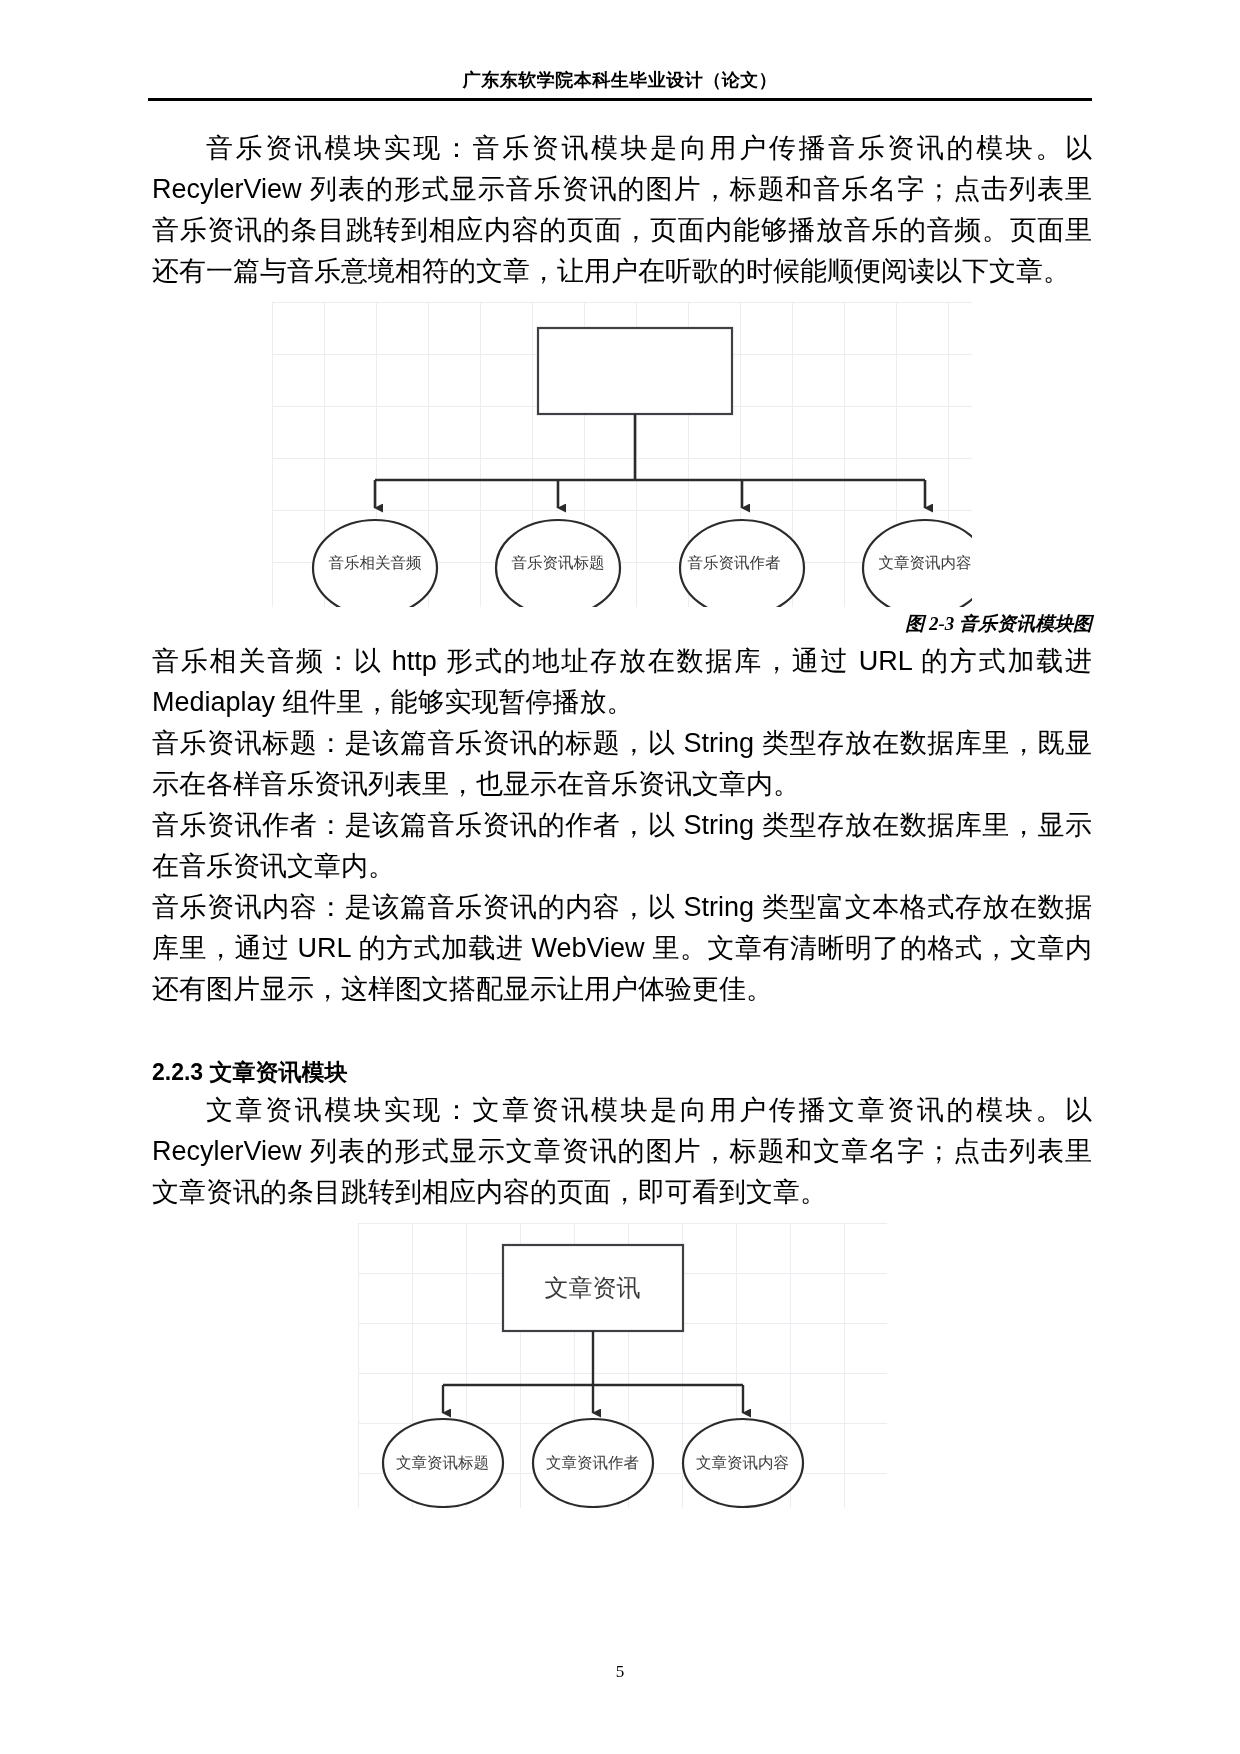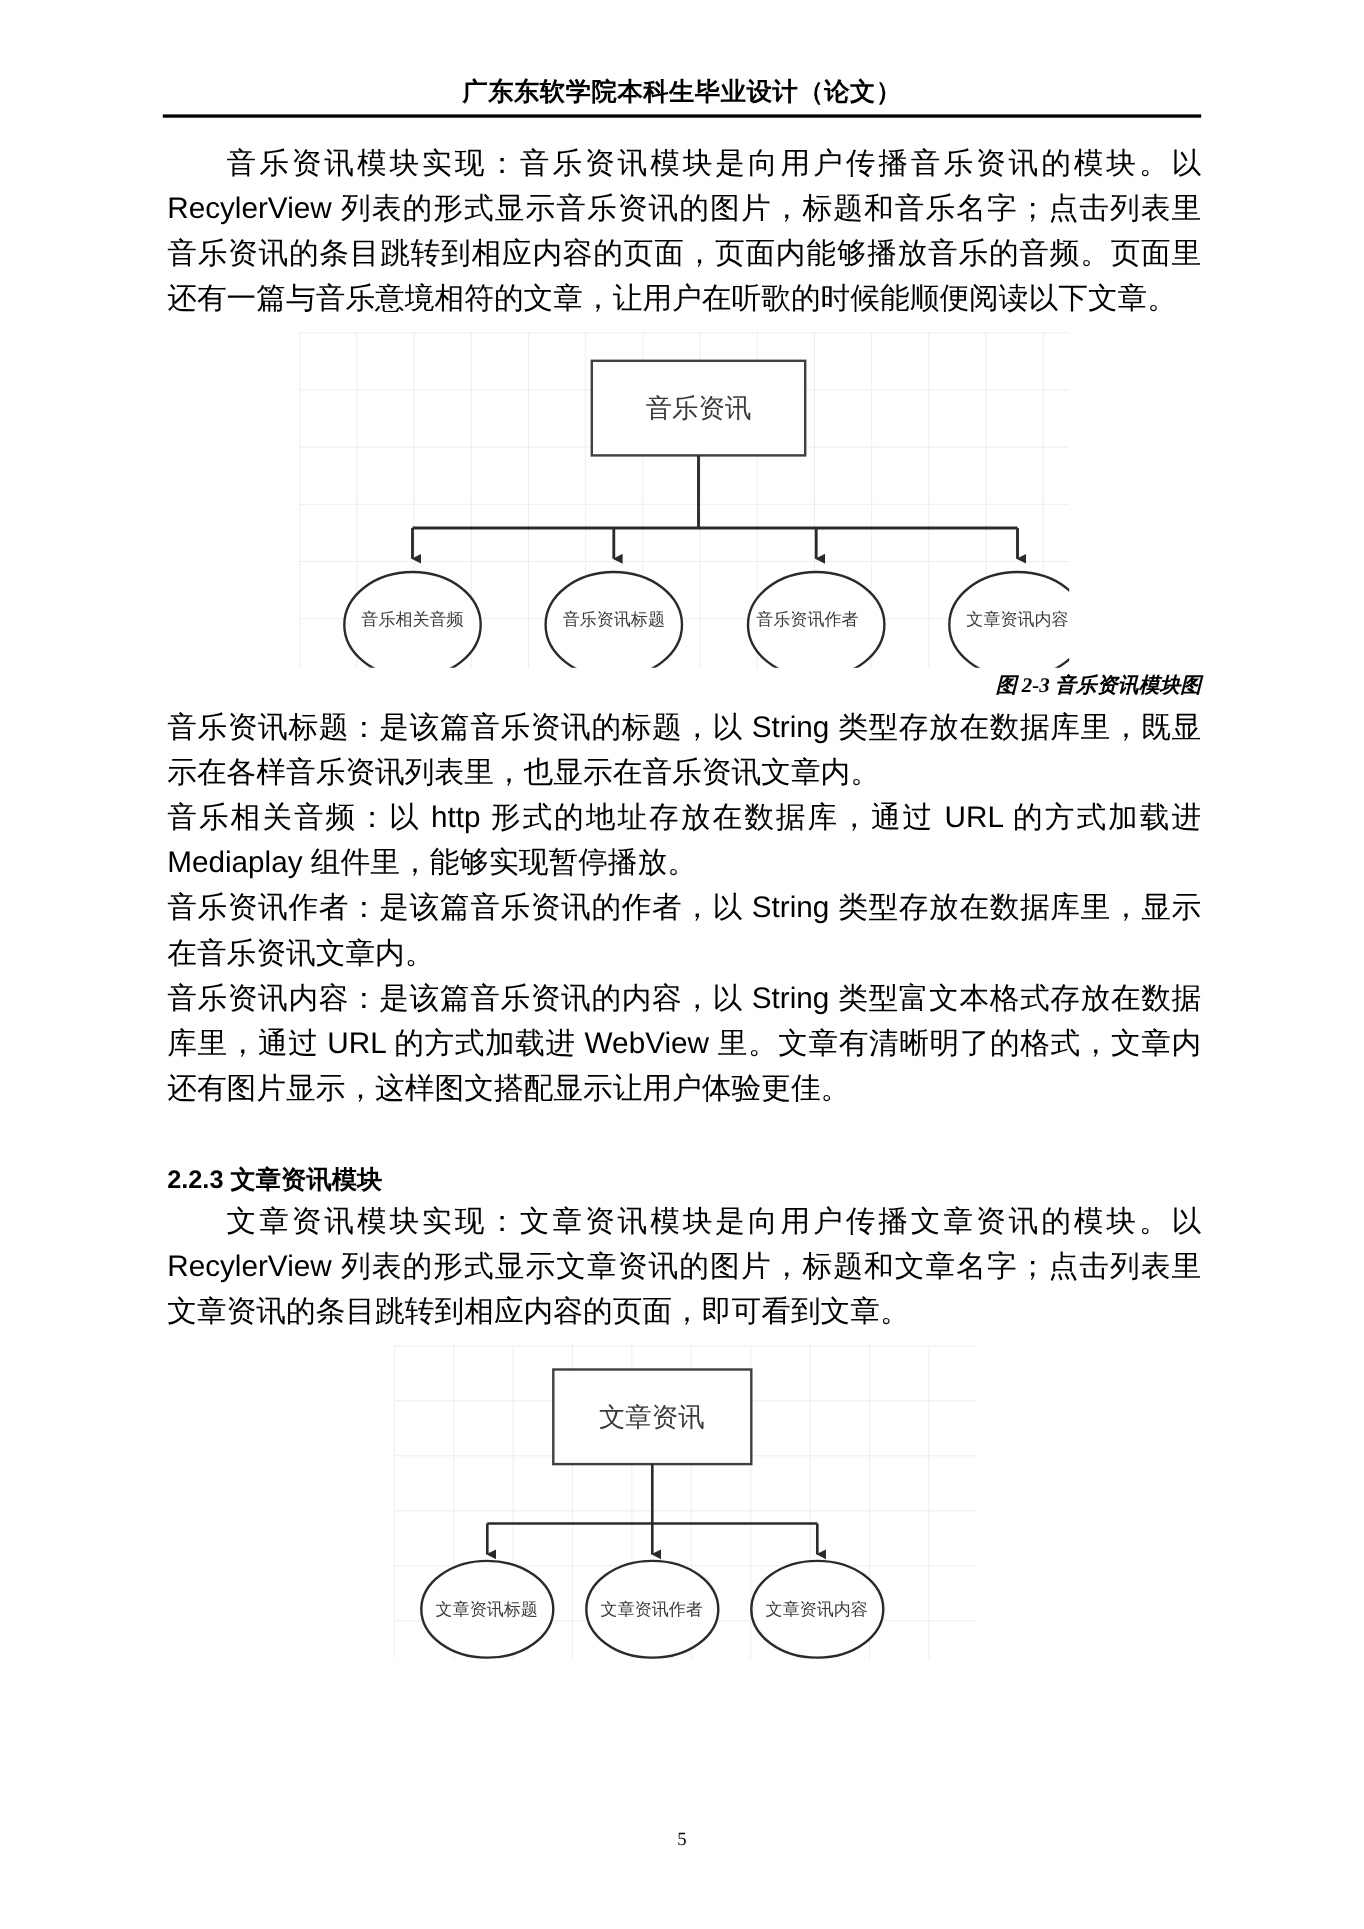--- a/index.html
+++ b/index.html
@@ -26,21 +26,21 @@
 
   
   .header {
     position: absolute;
     left: 148px;
     right: 148px;
     top: 70px;
     text-align: center;
   }
   .header-text {
-    font-size: 23px;
+    font-size: 18px;
     font-weight: bold;
     letter-spacing: 0.5px;
     font-family: "Liberation Serif", "DejaVu Serif", serif;
     color: #000;
     line-height: 1.2;
   }
   .header-rule {
     margin-top: 6px;
     border: 0;
     border-top: 3px solid #000;
@@ -168,32 +168,31 @@
         <path d="M286,178 L286,206" stroke="#2b2b2b" stroke-width="2.6" fill="none" marker-end="url(#arrowM)"></path>
         <path d="M470,178 L470,206" stroke="#2b2b2b" stroke-width="2.6" fill="none" marker-end="url(#arrowM)"></path>
         <path d="M653,178 L653,206" stroke="#2b2b2b" stroke-width="2.6" fill="none" marker-end="url(#arrowM)"></path>
 
         <ellipse cx="103" cy="266" rx="62" ry="48" fill="#ffffff" stroke="#2b2b2b" stroke-width="2.2"></ellipse>
         <ellipse cx="286" cy="266" rx="62" ry="48" fill="#ffffff" stroke="#2b2b2b" stroke-width="2.2"></ellipse>
         <ellipse cx="470" cy="266" rx="62" ry="48" fill="#ffffff" stroke="#2b2b2b" stroke-width="2.2"></ellipse>
         <ellipse cx="653" cy="266" rx="62" ry="48" fill="#ffffff" stroke="#2b2b2b" stroke-width="2.2"></ellipse>
       </svg>
 
-      <div class="node-label root-label" style="left:266px; top:26px; width:194px; height:86px;">音乐资讯</div>
 
       <div class="node-label leaf-label" style="left:41px; top:248px; width:124px; height:26px;">音乐相关音频</div>
       <div class="node-label leaf-label" style="left:224px; top:248px; width:124px; height:26px;">音乐资讯标题</div>
       <div class="node-label leaf-label" style="left:408px; top:248px; width:108px; height:26px;">音乐资讯作者</div>
       <div class="node-label leaf-label" style="left:591px; top:248px; width:124px; height:26px;">文章资讯内容</div>
     </div>
 
     <p class="caption">图 2-3  音乐资讯模块图</p>
 
+    <p class="para">音乐相关音频：以 http 形式的地址存放在数据库，通过 URL 的方式加载进 Mediaplay 组件里，能够实现暂停播放。</p>
     <p class="para">音乐资讯标题：是该篇音乐资讯的标题，以 String 类型存放在数据库里，既显示在各样音乐资讯列表里，也显示在音乐资讯文章内。</p>
-    <p class="para">音乐相关音频：以 http 形式的地址存放在数据库，通过 URL 的方式加载进 Mediaplay 组件里，能够实现暂停播放。</p>
     <p class="para">音乐资讯作者：是该篇音乐资讯的作者，以 String 类型存放在数据库里，显示在音乐资讯文章内。</p>
     <p class="para">音乐资讯内容：是该篇音乐资讯的内容，以 String 类型富文本格式存放在数据库里，通过 URL 的方式加载进 WebView 里。文章有清晰明了的格式，文章内还有图片显示，这样图文搭配显示让用户体验更佳。</p>
 
     <div class="spacer-lg"></div>
 
     <h3 class="section-heading">2.2.3 文章资讯模块</h3>
 
     <p class="para indent">文章资讯模块实现：文章资讯模块是向用户传播文章资讯的模块。以 RecylerView 列表的形式显示文章资讯的图片，标题和文章名字；点击列表里文章资讯的条目跳转到相应内容的页面，即可看到文章。</p>
 
     <div class="spacer-sm"></div>

